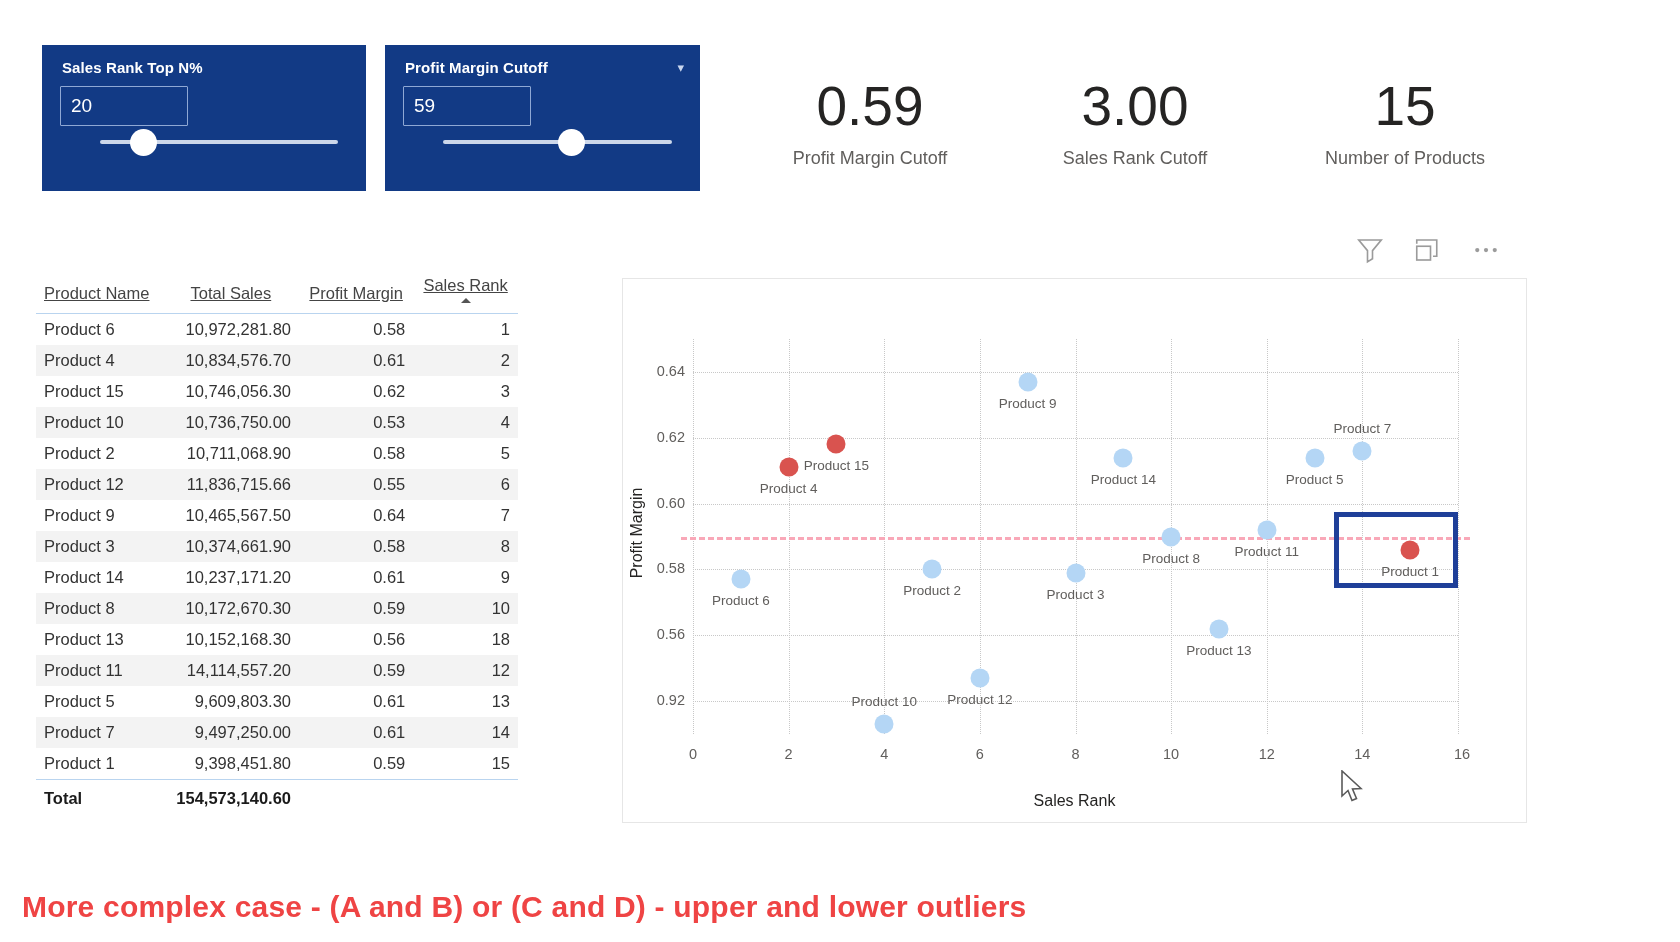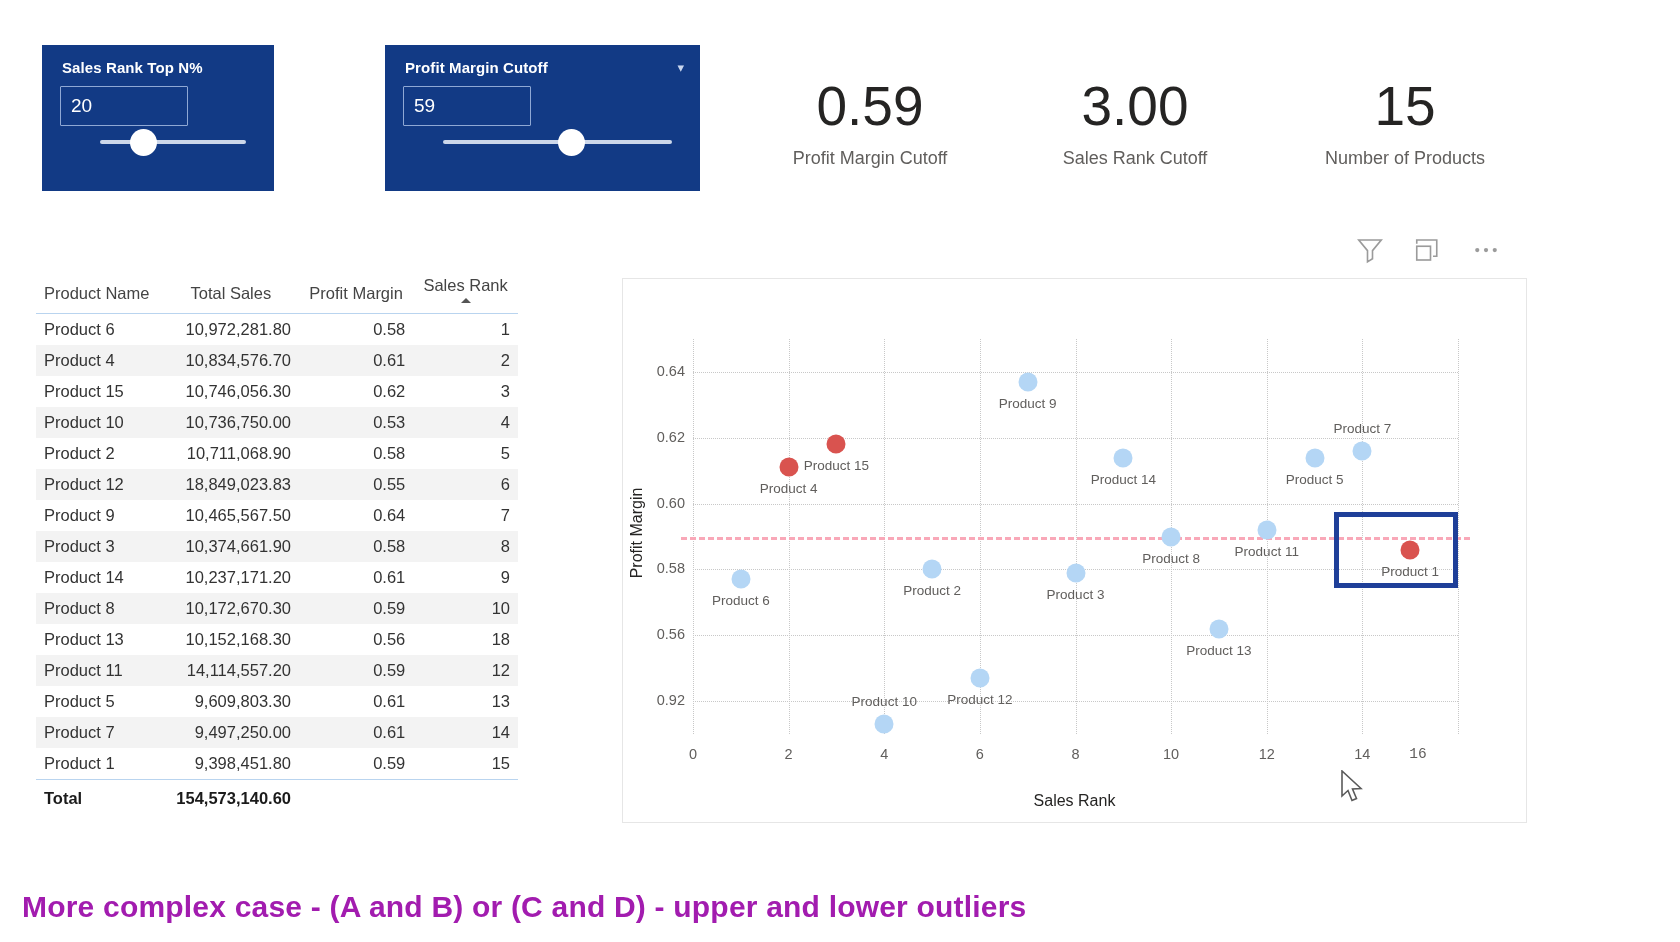--- a/index.html
+++ b/index.html
@@ -15,21 +15,21 @@
     overflow: hidden;
   }
 
   
   .slicer {
     position: absolute;
     background: #123a85;
     box-sizing: border-box;
     padding: 14px 18px 0 18px;
   }
-  #slicer-rank { left: 42px;  top: 45px; width: 232px; height: 146px; }
+  #slicer-rank { left: 42px;  top: 45px; width: 324px; height: 146px; }
   #slicer-margin { left: 385px; top: 45px; width: 315px; height: 146px; }
   .slicer-title {
     color: #ffffff;
     font-size: 15px;
     font-weight: bold;
     letter-spacing: .1px;
     margin: 0 0 10px 2px;
   }
   .slicer-chevron {
     position: absolute;
@@ -132,21 +132,21 @@
   table.pbi-table td.num { text-align: right; }
   table.pbi-table tbody tr.alt { background: #f3f3f3; }
   .sort-caret {
     display: block;
     width: 0; height: 0;
     border-left: 5px solid transparent;
     border-right: 5px solid transparent;
     border-bottom: 5px solid #555;
     margin: 3px auto 0 auto;
   }
-  th .th-inner { display: block; }
+  th .th-inner { display: block; text-decoration: underline; }
   tr.total-row td {
     font-weight: bold;
     color: #1b1b1b;
     border-top: 1.5px solid #b9d4ef;
     padding-top: 9px;
   }
 
   
   #chart-visual {
     position: absolute;
@@ -221,21 +221,21 @@
     pointer-events: none;
   }
 
   
   #caption {
     position: absolute;
     left: 22px;
     top: 890px;
     font-size: 30px;
     font-weight: bold;
-    color: #a21caf;
+    color: #ef4444;
     letter-spacing: .2px;
   }
 
   
   #mouse-cursor {
     position: absolute;
     left: 1340px;
     top: 770px;
     pointer-events: none;
   }
@@ -320,21 +320,21 @@
           <td class="num">4</td>
         </tr>
         <tr>
           <td class="txt">Product 2</td>
           <td class="num">10,711,068.90</td>
           <td class="num">0.58</td>
           <td class="num">5</td>
         </tr>
         <tr class="alt">
           <td class="txt">Product 12</td>
-          <td class="num">18,849,023.83</td>
+          <td class="num">11,836,715.66</td>
           <td class="num">0.55</td>
           <td class="num">6</td>
         </tr>
         <tr>
           <td class="txt">Product 9</td>
           <td class="num">10,465,567.50</td>
           <td class="num">0.64</td>
           <td class="num">7</td>
         </tr>
         <tr class="alt">
@@ -444,21 +444,21 @@
       <div class="tick-label xtick" style="left: 336.875px; top: 467px;">6</div>
       <div style="position: absolute; top: 60px; height: 395px; left: 452.5px; width: 0px; border-left: 1px dotted rgb(200, 200, 200);"></div>
       <div class="tick-label xtick" style="left: 432.5px; top: 467px;">8</div>
       <div style="position: absolute; top: 60px; height: 395px; left: 548.125px; width: 0px; border-left: 1px dotted rgb(200, 200, 200);"></div>
       <div class="tick-label xtick" style="left: 528.125px; top: 467px;">10</div>
       <div style="position: absolute; top: 60px; height: 395px; left: 643.75px; width: 0px; border-left: 1px dotted rgb(200, 200, 200);"></div>
       <div class="tick-label xtick" style="left: 623.75px; top: 467px;">12</div>
       <div style="position: absolute; top: 60px; height: 395px; left: 739.375px; width: 0px; border-left: 1px dotted rgb(200, 200, 200);"></div>
       <div class="tick-label xtick" style="left: 719.375px; top: 467px;">14</div>
       <div style="position: absolute; top: 60px; height: 395px; left: 835px; width: 0px; border-left: 1px dotted rgb(200, 200, 200);"></div>
-      <div class="tick-label xtick" style="left: 775px; top: 467px; font-family: Liberation Mono, monospace;">16</div>
+      <div class="tick-label xtick" style="left: 819px; top: 467px;">16</div>
       <div style="position: absolute; left: 58px; width: 789px; top: 257.5px; height: 0px; border-top: 3px dashed rgb(249, 168, 184);"></div>
       <div class="pt" style="left: 117.812px; top: 300.292px; width: 19px; height: 19px; background: rgb(180, 214, 245);"></div>
       <div class="pt-label" style="left: 117.812px; top: 314.292px;">Product 6</div>
       <div class="pt" style="left: 165.625px; top: 188.375px; width: 19px; height: 19px; background: rgb(217, 83, 79);"></div>
       <div class="pt-label" style="left: 165.625px; top: 202.375px;">Product 4</div>
       <div class="pt" style="left: 213.438px; top: 165.333px; width: 19px; height: 19px; background: rgb(217, 83, 79);"></div>
       <div class="pt-label" style="left: 213.438px; top: 179.333px;">Product 15</div>
       <div class="pt" style="left: 261.25px; top: 445.125px; width: 19px; height: 19px; background: rgb(180, 214, 245);"></div>
       <div class="pt-label" style="left: 261.25px; top: 415.125px;">Product 10</div>
       <div class="pt" style="left: 309.062px; top: 290.417px; width: 19px; height: 19px; background: rgb(180, 214, 245);"></div>

